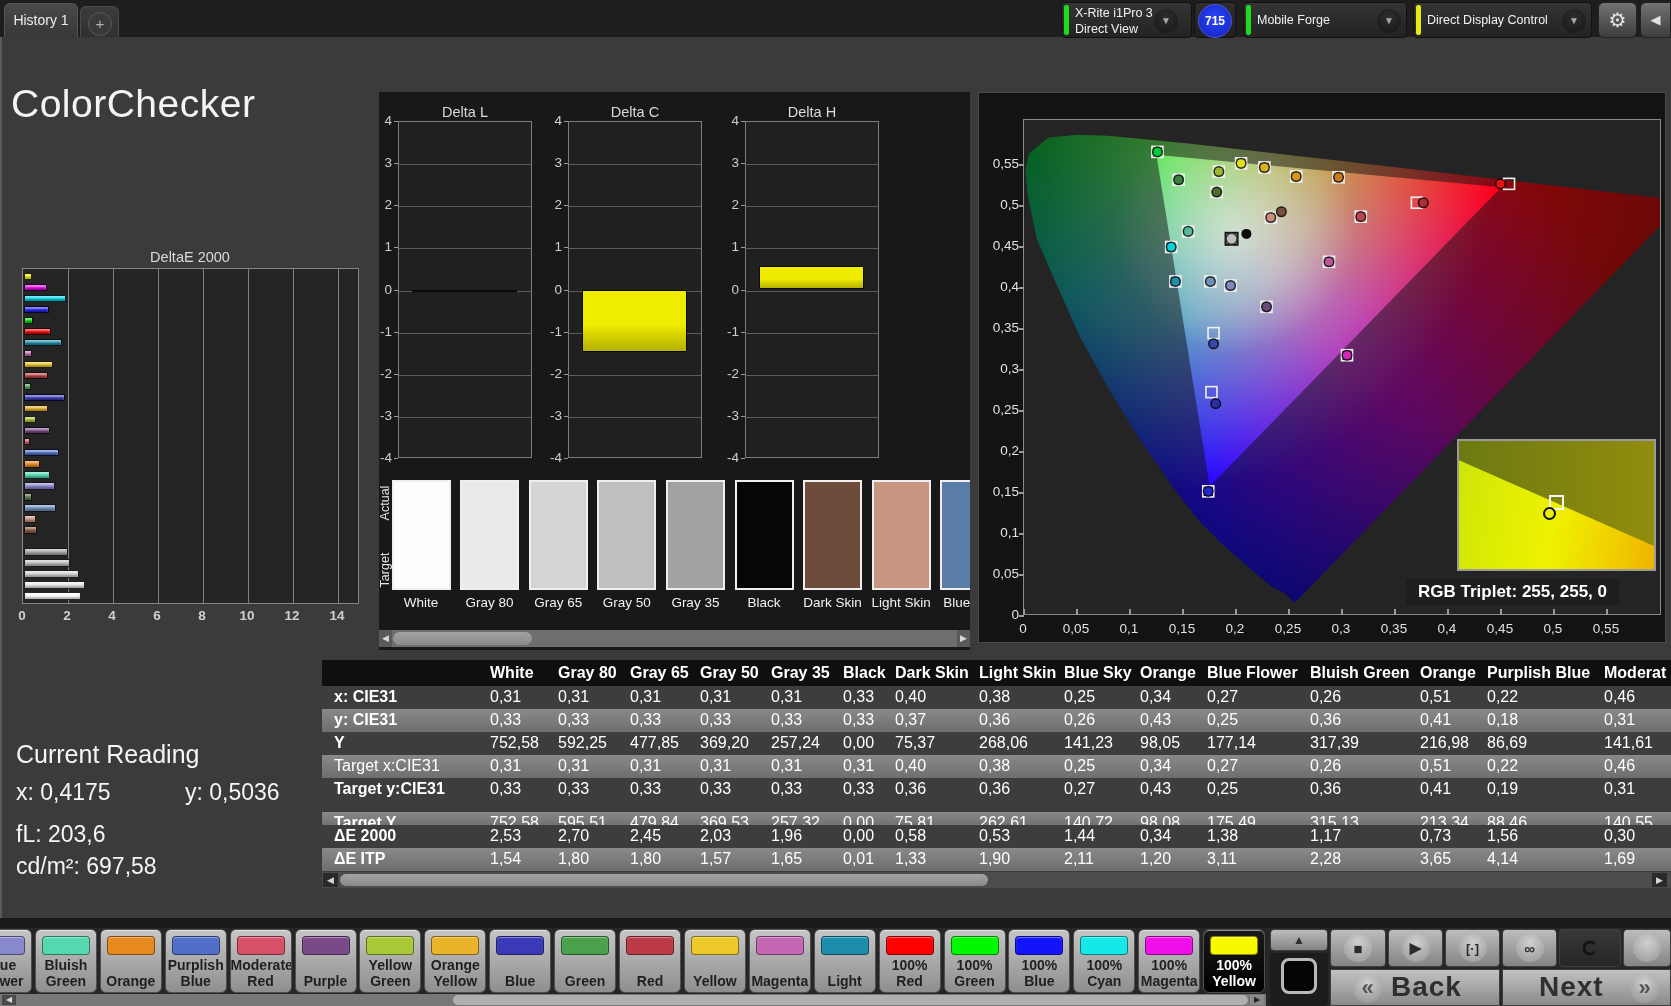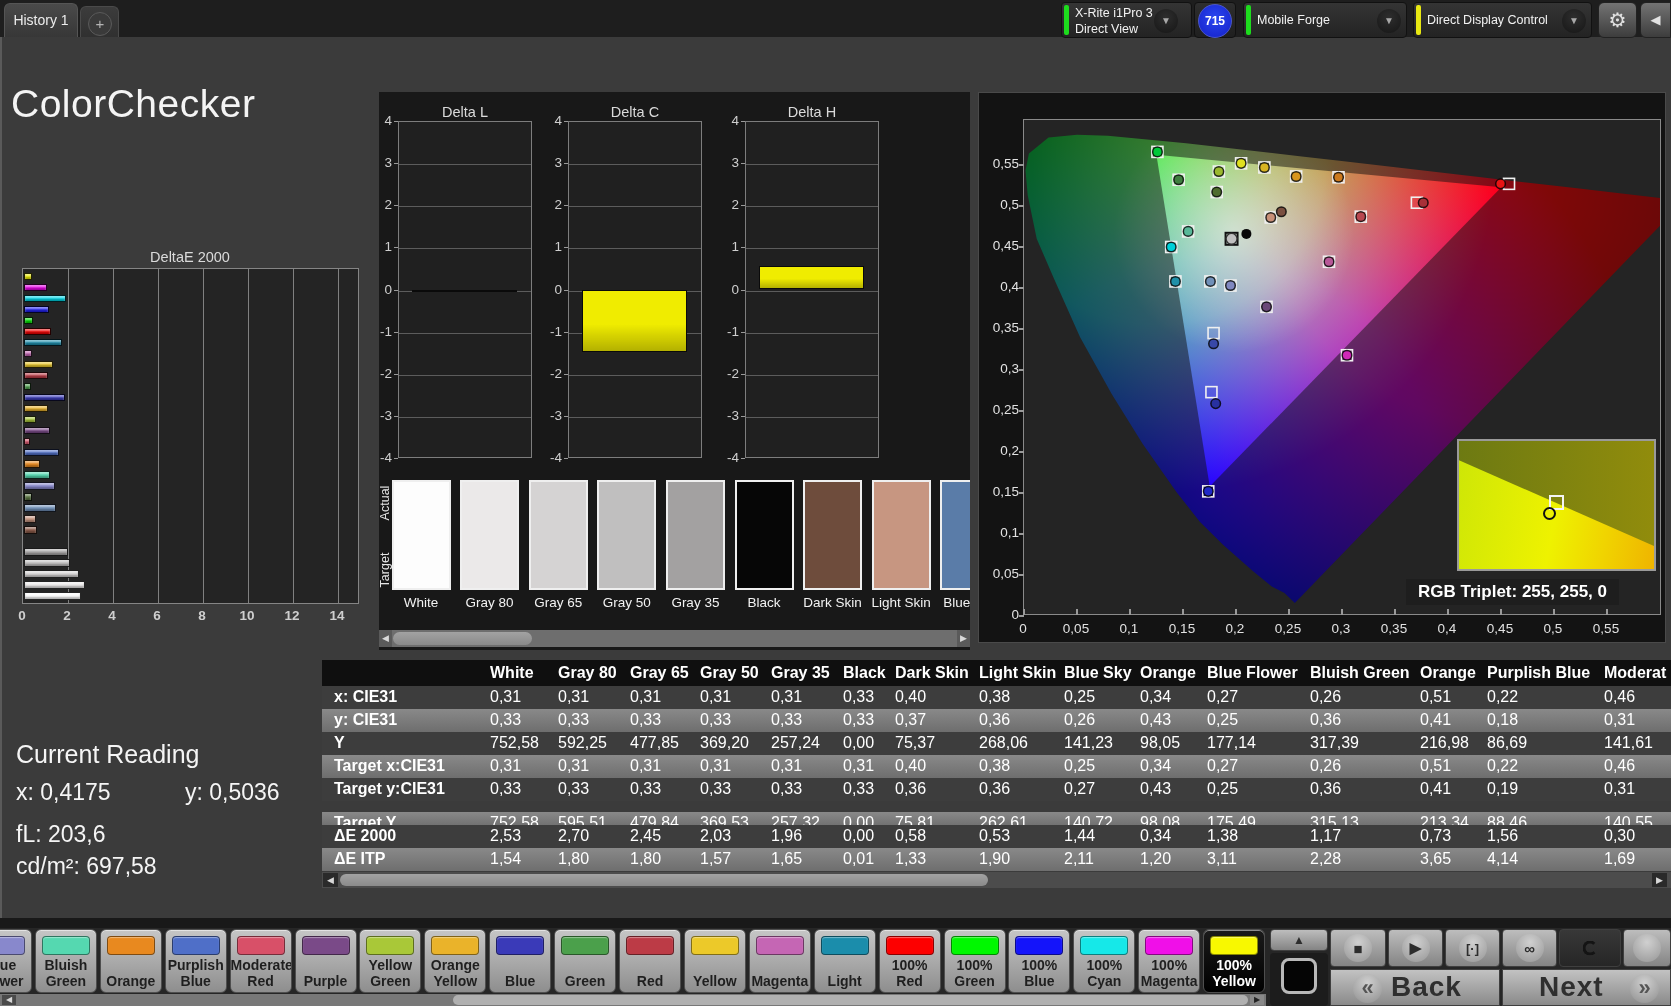--- a/index.html
+++ b/index.html
@@ -532,21 +532,21 @@
         <div class="tcell" style="left: 657px; top: 2px;">268,06</div>
         <div class="tcell" style="left: 742px; top: 2px;">141,23</div>
         <div class="tcell" style="left: 818px; top: 2px;">98,05</div>
         <div class="tcell" style="left: 885px; top: 2px;">177,14</div>
         <div class="tcell" style="left: 988px; top: 2px;">317,39</div>
         <div class="tcell" style="left: 1098px; top: 2px;">216,98</div>
         <div class="tcell" style="left: 1165px; top: 2px;">86,69</div>
         <div class="tcell" style="left: 1282px; top: 2px;">141,61</div>
       </div>
       <div class="trow" style="top: 95.3px; height: 23.1px; background: linear-gradient(rgb(137, 137, 137), rgb(110, 110, 110));">
-        <div class="tcell" style="left: 12px; top: 2px; font-weight: 700;">Target x:CIE31</div>
+        <div class="tcell" style="left: 12px; top: 2px; font-weight: 400;">Target x:CIE31</div>
         <div class="tcell" style="left: 168px; top: 2px;">0,31</div>
         <div class="tcell" style="left: 236px; top: 2px;">0,31</div>
         <div class="tcell" style="left: 308px; top: 2px;">0,31</div>
         <div class="tcell" style="left: 378px; top: 2px;">0,31</div>
         <div class="tcell" style="left: 449px; top: 2px;">0,31</div>
         <div class="tcell" style="left: 521px; top: 2px;">0,31</div>
         <div class="tcell" style="left: 573px; top: 2px;">0,40</div>
         <div class="tcell" style="left: 657px; top: 2px;">0,38</div>
         <div class="tcell" style="left: 742px; top: 2px;">0,25</div>
         <div class="tcell" style="left: 818px; top: 2px;">0,34</div>

